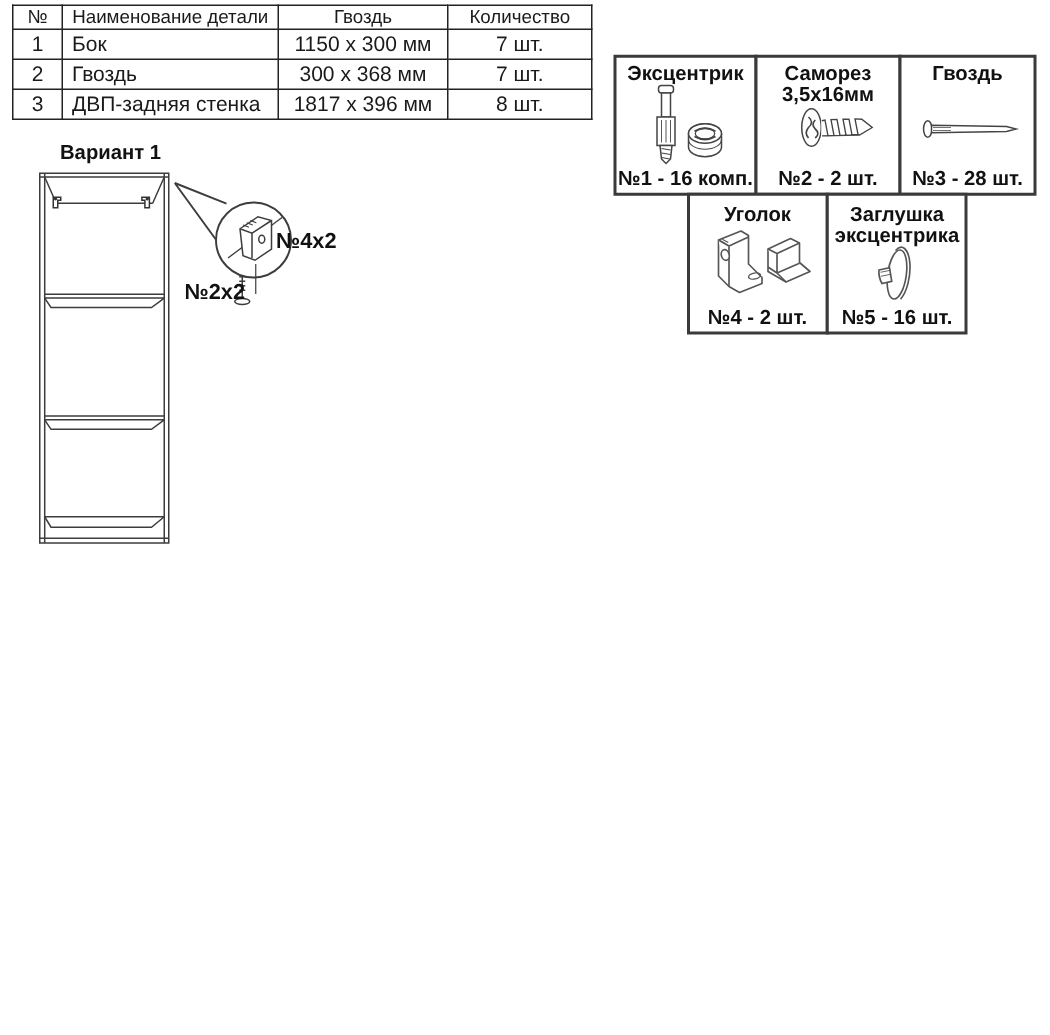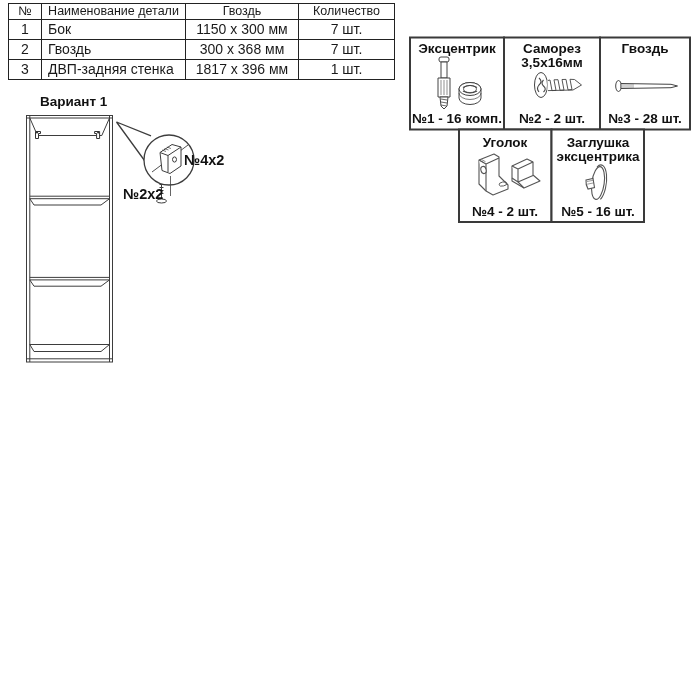--- a/index.html
+++ b/index.html
@@ -33,21 +33,21 @@
   <tr>
         <td class="ctr">2</td>
         <td>Гвоздь</td>
         <td class="ctr">300 x 368 мм</td>
         <td class="ctr">7 шт.</td>
       </tr>
   <tr>
         <td class="ctr">3</td>
         <td>ДВП-задняя стенка</td>
         <td class="ctr">1817 x 396 мм</td>
-        <td class="ctr">1 шт.</td>
+        <td class="ctr">8 шт.</td>
       </tr>
 </tbody>
   </table>
 <svg id="art" width="700" height="690" viewBox="0 0 700 690">
 <g font-family="&quot;Liberation Sans&quot;,sans-serif" font-weight="bold" fill="#111" text-anchor="middle">
 
   <g>
     <rect x="410" y="37.5" width="94" height="92" fill="#fff" stroke="#3a3a3a" stroke-width="2"></rect>
     <text x="457" y="53" font-size="13.5">Эксцентрик</text>
     <text x="457" y="123" font-size="13.5">№1 - 16 комп.</text>

